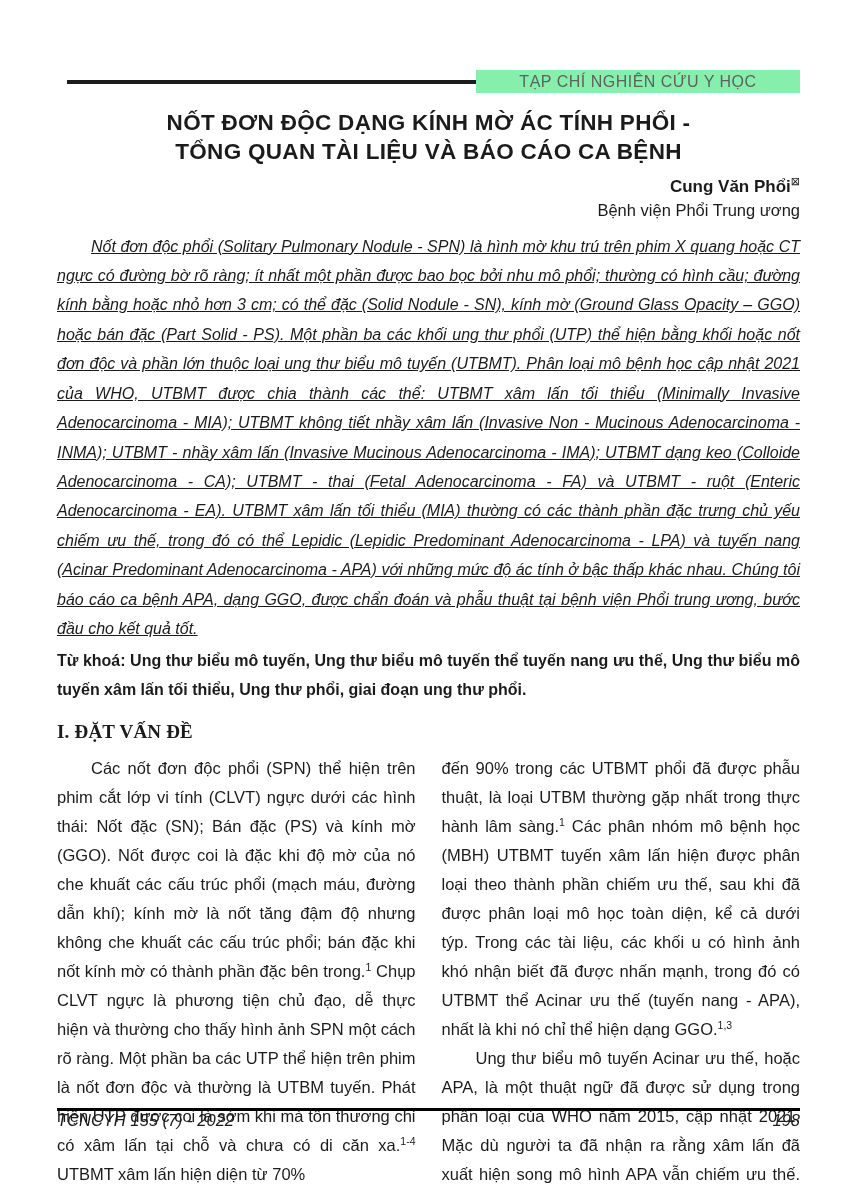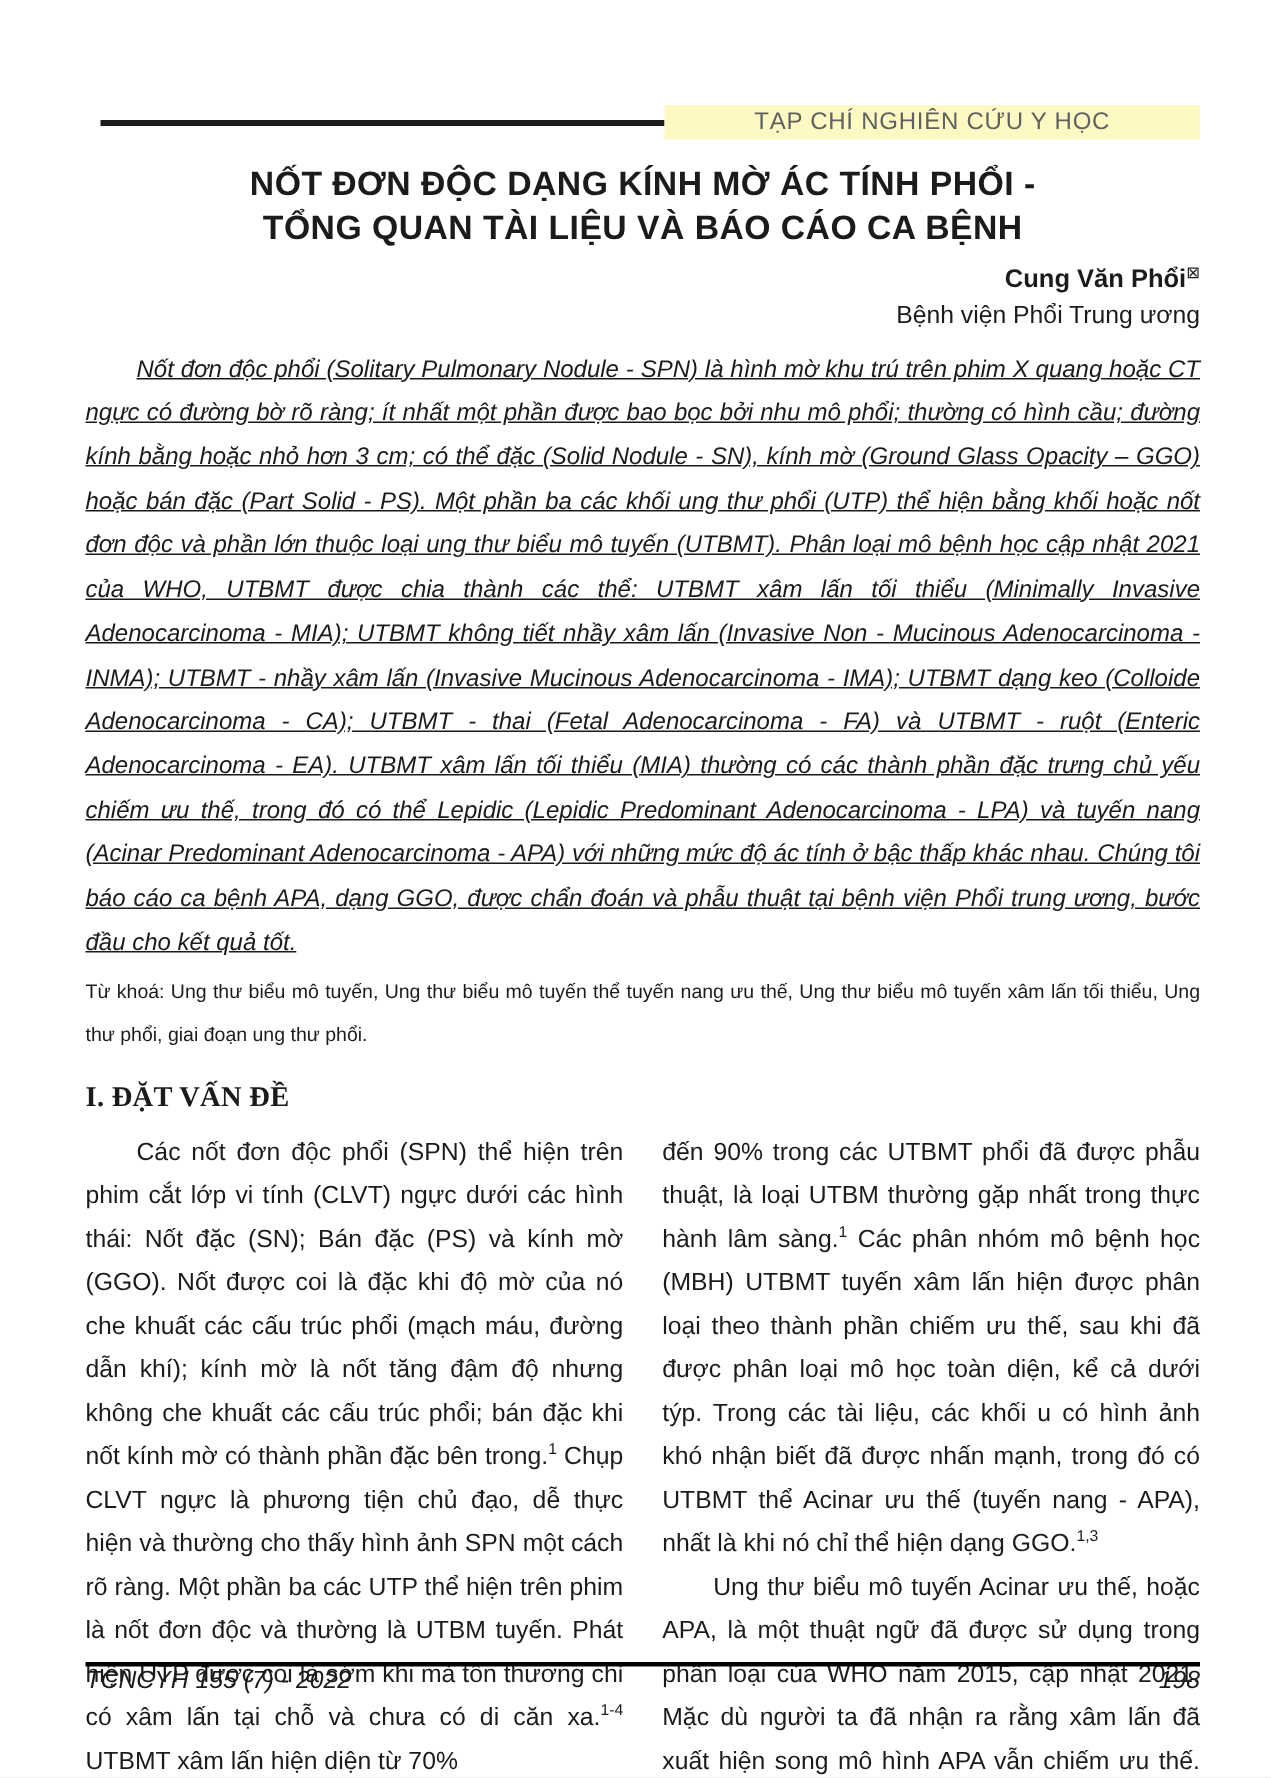--- a/index.html
+++ b/index.html
@@ -11,39 +11,39 @@
     font-family: "Liberation Sans", sans-serif;
     color: #1b1b1b;
     box-sizing: border-box;
     padding: 70px 53px 0 57px;
     overflow: hidden;
   }
   
   .masthead-row { display: flex; align-items: center; height: 23px; margin-left: 10px; }
   .masthead-rule { flex: 1; height: 4px; background: #1c1c1c; }
   .masthead-bar {
-    width: 357px; height: 23px; background: #fef9c3; color: #606060;
+    width: 324px; height: 23px; background: #86efac; color: #606060;
     display: flex; align-items: center; justify-content: center;
     font-size: 16px; letter-spacing: 0.5px; white-space: nowrap;
   }
   
   .title {
     margin-top: 15px; text-align: center; font-weight: bold;
     font-size: 22.5px; line-height: 29px; letter-spacing: 0.3px;
   }
   .author-row { text-align: right; margin-top: 9px; font-weight: bold; font-size: 17px; }
   .author-row sup { font-size: 11px; font-weight: normal; }
   .affiliation { text-align: right; font-size: 16.5px; margin-top: 4px; }
   
   .abstract {
     margin: 12px 0 0 0; font-style: italic; font-size: 16px; line-height: 29.4px;
     text-align: justify; text-indent: 34px; text-decoration: underline;
   }
   .keywords {
-    margin: 4px 0 0 0; font-weight: normal; font-size: 13px; line-height: 28.5px;
+    margin: 4px 0 0 0; font-weight: bold; font-size: 16px; line-height: 28.5px;
     text-align: justify;
   }
   
   .section-heading { margin-top: 17px; font-weight: bold; font-size: 19px; letter-spacing: 0.2px; font-family: Liberation Serif, serif; }
   .columns { display: flex; gap: 26px; margin-top: 11px; height: 482px; }
   .col { flex: 1; min-width: 0; font-size: 16.5px; line-height: 29px; text-align: justify; }
   .col p { margin: 0; }
   .col p.indent { text-indent: 34px; }
   .col sup { font-size: 10.5px; line-height: 0; }
   .col-left { display: flex; flex-direction: column; }

